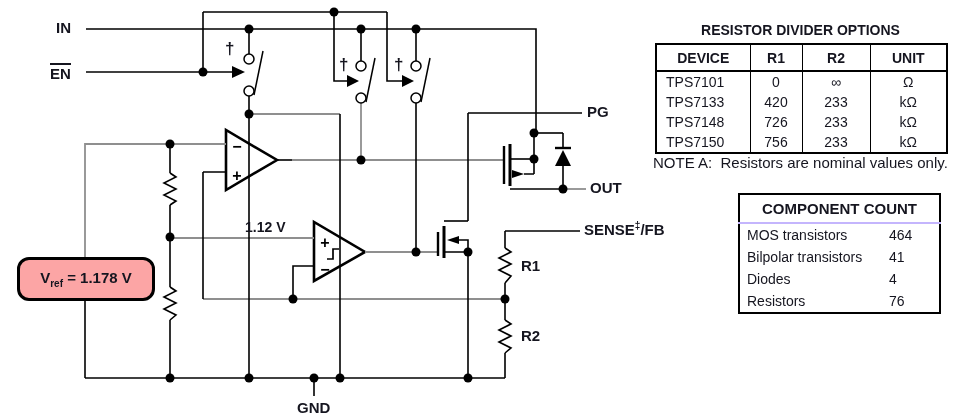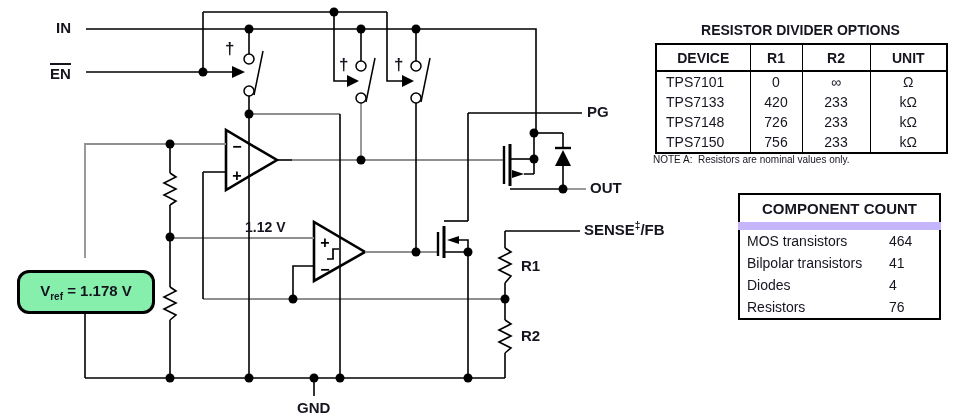--- a/index.html
+++ b/index.html
@@ -4,35 +4,35 @@
 <style>
   html,body{margin:0;padding:0;background:#fff;}
   .stage{position:relative;width:970px;height:420px;background:#ffffff;overflow:hidden;
          font-family:"Liberation Sans", sans-serif;color:var(--txt,#15151f);}
   .stage svg{position:absolute;left:0;top:0;}
   .lbl{position:absolute;font-weight:bold;font-size:15px;white-space:nowrap;line-height:1.1;}
   .small{font-size:14px;}
   .overline{display:inline-block;border-top:2px solid var(--txt,#15151f);padding-top:1px;line-height:1;}
   .supmark{font-size:10px;vertical-align:super;line-height:0;}
   .vref-box{position:absolute;left:17px;top:257px;width:132px;height:38px;border:3.5px solid #000;
-            border-radius:12px;background:#86efac;display:flex;align-items:center;justify-content:center;
-            font-weight:bold;font-size:15px;margin-top:13px;}
+            border-radius:12px;background:#fca5a5;display:flex;align-items:center;justify-content:center;
+            font-weight:bold;font-size:15px;}
   .vref-box sub{font-size:10px;font-weight:bold;}
   
   .tbl-title{position:absolute;font-weight:bold;font-size:14px;text-align:center;}
   table{border-collapse:collapse;background:#fff;}
   .divider-table{position:absolute;left:655px;top:43px;width:291px;border:2px solid #000;table-layout:fixed;}
   .divider-table th{border-bottom:2px solid #000;font-size:14px;font-weight:bold;height:25px;}
   .divider-table th,.divider-table td{border-left:1.5px solid #000;padding:0;}
   .divider-table th:first-child,.divider-table td:first-child{border-left:none;}
   .divider-table td{font-size:14px;height:20px;text-align:center;}
   .divider-table td.dev{text-align:left;padding-left:9px;}
-  .note{position:absolute;left:653px;top:154px;font-size:10px;white-space:nowrap;}
+  .note{position:absolute;left:653px;top:154px;font-size:15px;white-space:nowrap;}
   .count-table{position:absolute;left:738px;top:193px;width:203px;border:2px solid #000;}
-  .count-table th{border-bottom:8px solid #c4b5fd;font-size:15px;font-weight:bold;height:25px;text-align:center;}
+  .count-table th{border-bottom:2px solid #c4b5fd;font-size:15px;font-weight:bold;height:25px;text-align:center;}
   .count-table td{font-size:14px;height:20px;margin-left:48px;}
   .count-table td.nm{text-align:left;padding-left:7px;}
   .count-table td.val{text-align:left;padding-right:18px;}
 </style>
 </head>
 <body>
 
 <div class="stage" style="--txt: #15151f;">
 
   <svg width="970" height="420" viewBox="0 0 970 420">

